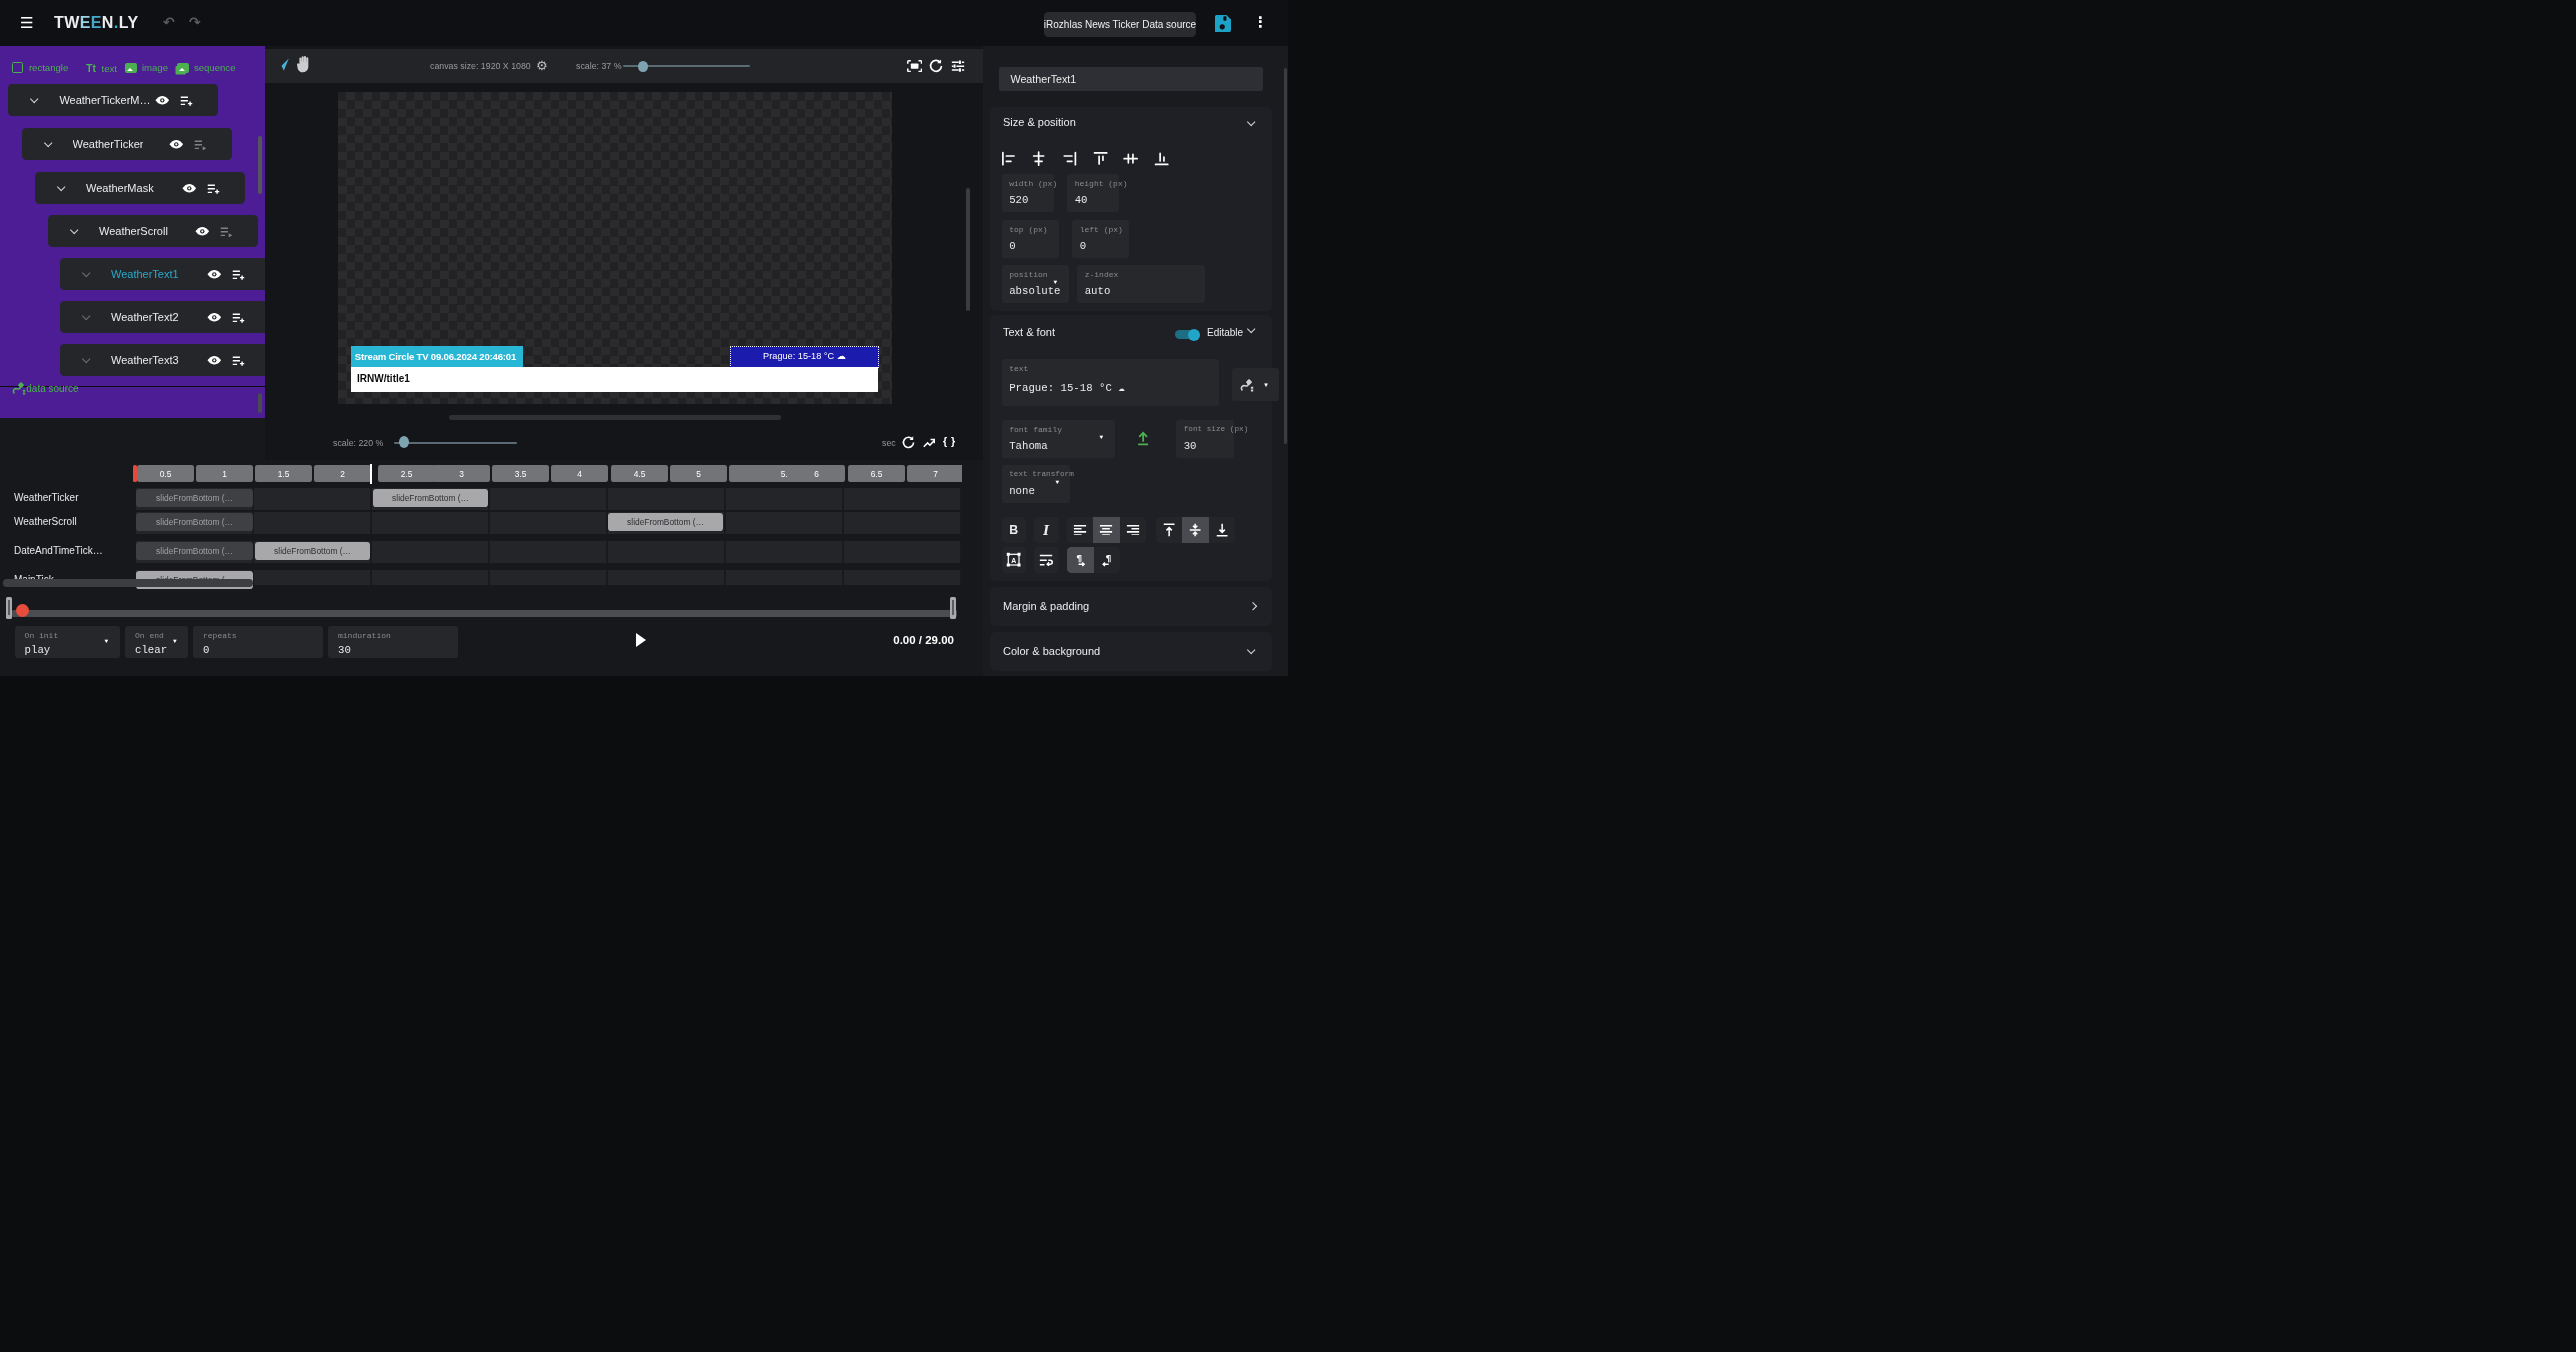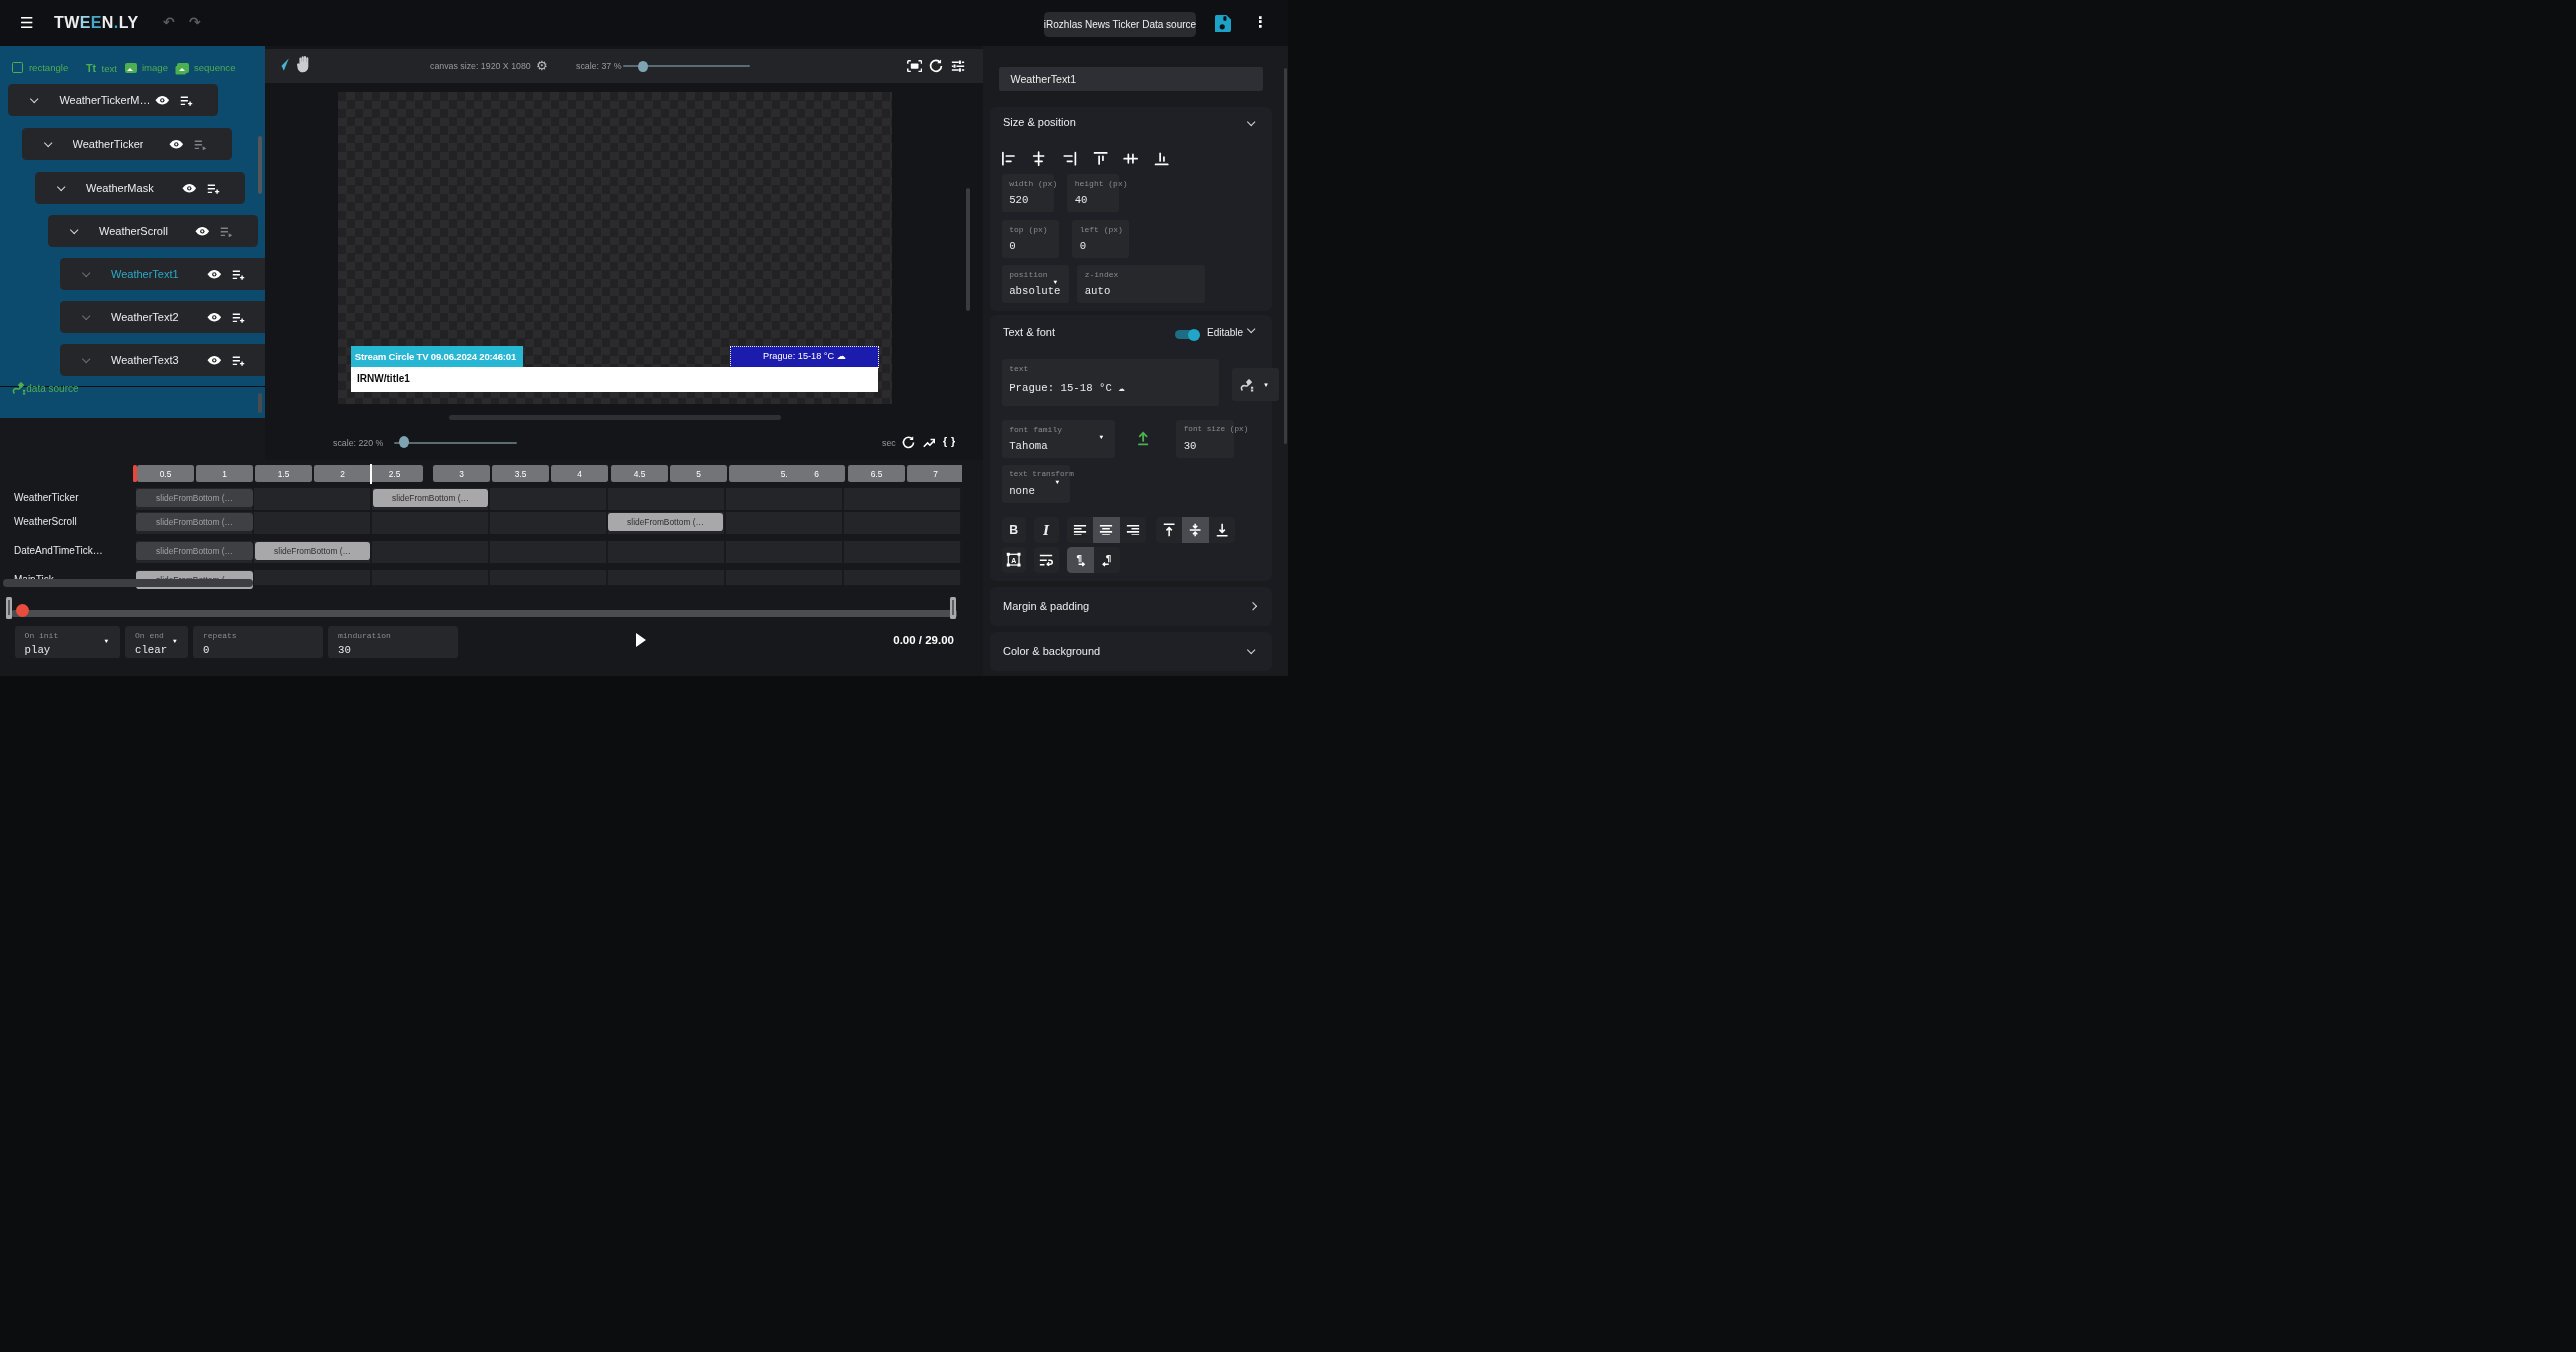--- a/index.html
+++ b/index.html
@@ -6,21 +6,21 @@
   #app{position:relative;width:1288px;height:676px;overflow:hidden;
        font-family:"Liberation Sans","DejaVu Sans",sans-serif;color:#ececee;
        background:#17181b;}
   .abs{position:absolute;}
   .txt{white-space:nowrap;}
   
   #topbar{left:0;top:0;width:1288px;height:46px;background:#0f1013;}
   .topbtn{background:#2a2b2f;border-radius:4.6px;color:#f0f0f1;font-size:10px;
           display:flex;align-items:center;justify-content:center;}
   
-  #leftpanel{left:0;top:46px;width:265px;height:372px;background:#0c4a6e;}
+  #leftpanel{left:0;top:46px;width:265px;height:372px;background:#4c1d95;}
   .toolitem{color:#4caf50;font-size:9.6px;display:flex;align-items:center;gap:5.4px;}
   .rect-ico{width:9.2px;height:9.2px;border:1.5px solid #4caf50;border-radius:1.5px;}
   .img-ico{width:11.5px;height:10px;background:#4caf50;border-radius:1.9px;position:relative;overflow:hidden;}
   .img-ico::after{content:"";position:absolute;left:1.5px;bottom:1.5px;border-left:3.8px solid transparent;
      border-right:3.8px solid transparent;border-bottom:3.8px solid #fff;}
   .seq-ico{box-shadow:-2.3px 2.3px 0 -0.8px #4caf50;}
   .trow{position:absolute;height:32px;width:210px;background:#25262a;border-radius:4.6px;}
   .chev{display:inline-block;width:5.4px;height:5.4px;border-right:1.5px solid #d9dadd;
         border-bottom:1.5px solid #d9dadd;transform:rotate(45deg);}
   .chev.dim{border-color:#6f7074;}
@@ -304,21 +304,21 @@
         </svg>
       </span>
     <span class="abs txt" style="left:943px;top:17px;color:#fff;font-weight:bold;font-size:10.7px;letter-spacing:0.8px;">{ }</span>
 
     <div class="abs" style="left:133px;top:47px;width:3.8px;height:17px;background:#e8483b;border-radius:1.5px;"></div>
     <div class="abs" style="left:0;top:47px;width:962px;height:17px;">
       <span class="rcell" style="left:137px;">0.5</span>
       <span class="rcell" style="left:196px;">1</span>
       <span class="rcell" style="left:255px;">1.5</span>
       <span class="rcell" style="left:314px;">2</span>
-      <span class="rcell" style="left:366px;">2.5</span>
+      <span class="rcell" style="left:378px;">2.5</span>
       <span class="rcell" style="left:433px;">3</span>
       <span class="rcell" style="left:492px;">3.5</span>
       <span class="rcell" style="left:551px;">4</span>
       <span class="rcell" style="left:611px;">4.5</span>
       <span class="rcell" style="left:670px;">5</span>
       <span class="rcell" style="left:729px;padding-left:29px;">5.5</span>
       <span class="rcell" style="left:788px;">6</span>
       <span class="rcell" style="left:848px;">6.5</span>
       <span class="rcell" style="left:907px;">7</span>
       <span class="abs" style="left:370px;top:-1.5px;width:1.9px;height:20px;background:#fff;"></span>

